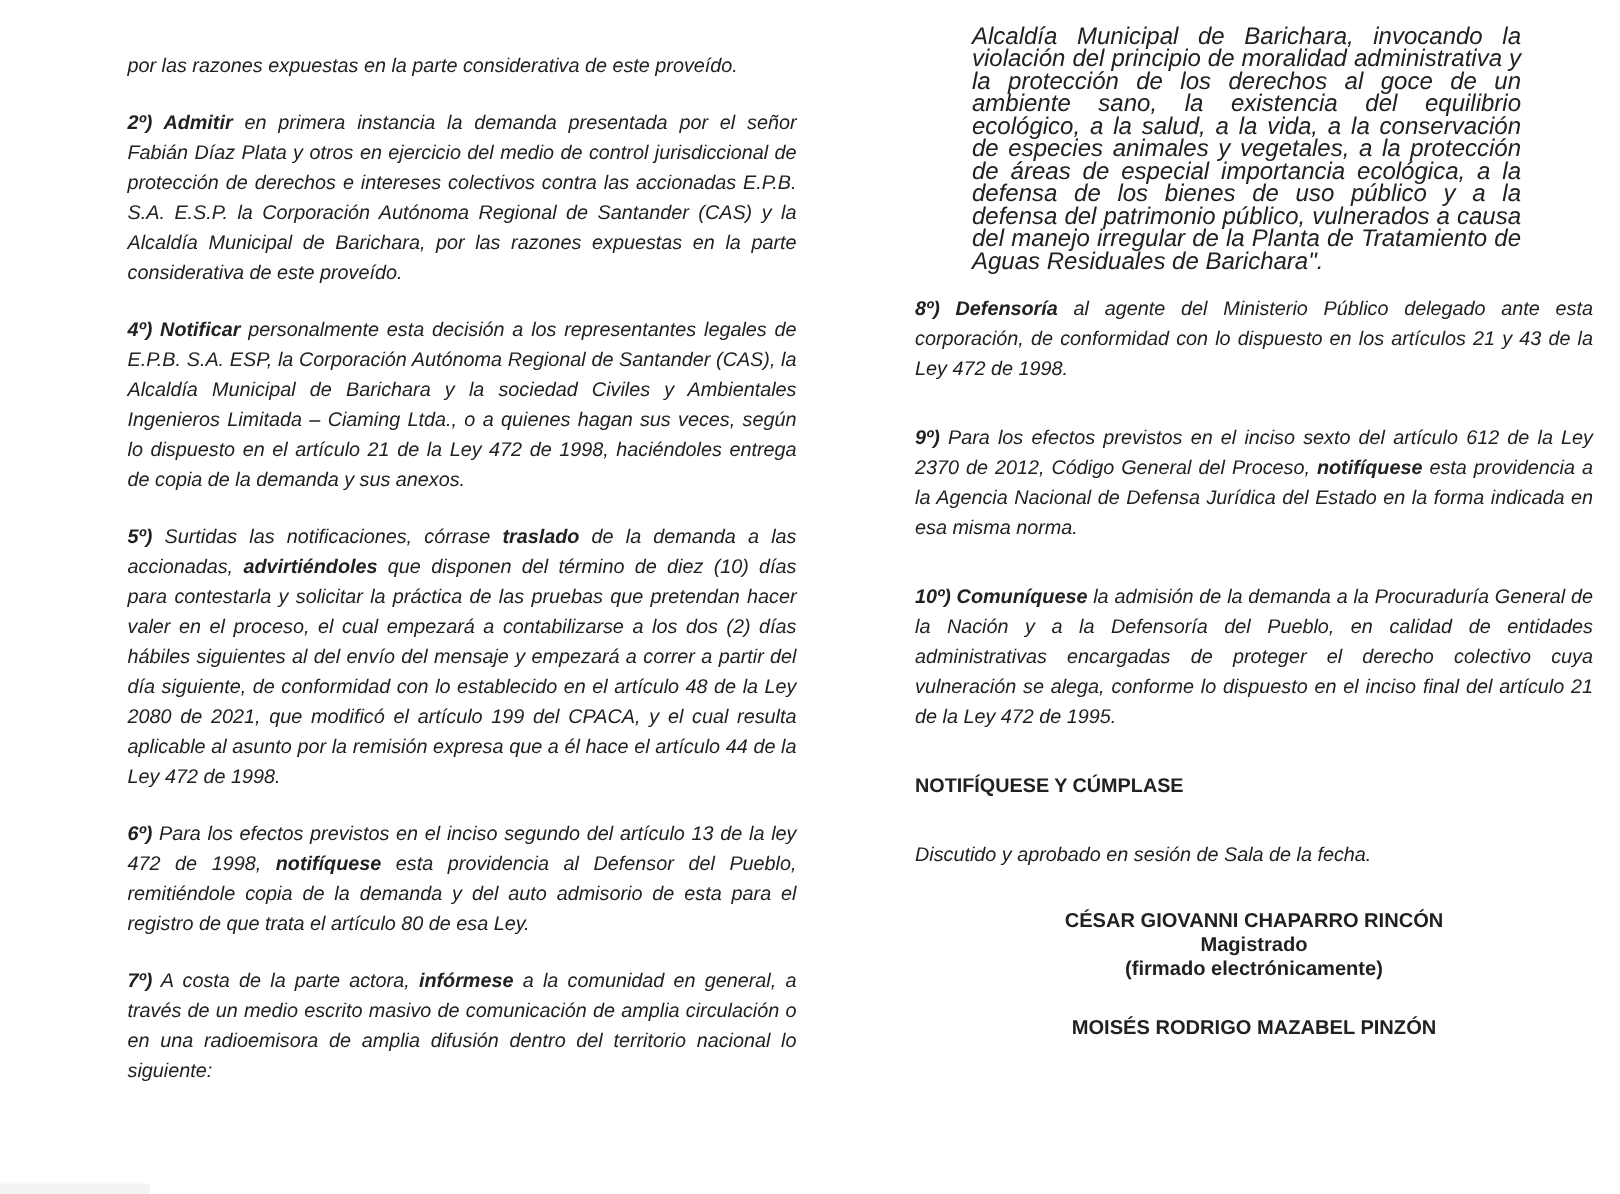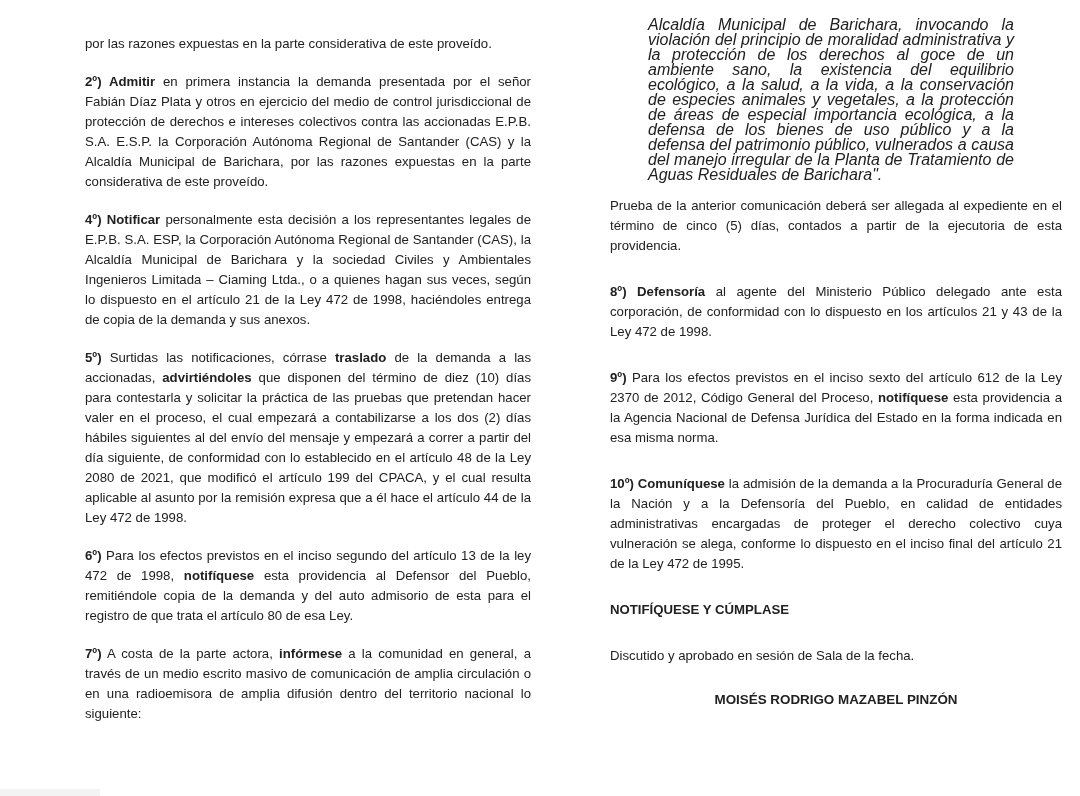--- a/index.html
+++ b/index.html
@@ -28,20 +28,21 @@
     left: 610px;
     top: 17px;
     width: 452px;
   }
   p.para {
     margin: 0 0 18px 0;
     font-size: 13.2px;
     line-height: 20px;
     text-align: justify;
     text-justify: inter-word;
+    font-style: italic;
   }
   .col-right p.para {
     margin-bottom: 26px;
   }
   p.quote {
     margin: 0 12px 14px 38px;
     width: 366px;
     font-size: 16px;
     line-height: 15px;
     font-style: italic;
@@ -82,24 +83,28 @@
   <div class="col col-left">
       <p class="para"><span>por las razones expuestas en la parte considerativa de este proveído.</span></p>
       <p class="para"><span class="b">2º) Admitir</span><span> en primera instancia la demanda presentada por el señor Fabián Díaz Plata y otros en ejercicio del medio de control jurisdiccional de protección de derechos e intereses colectivos contra las accionadas E.P.B. S.A. E.S.P. la Corporación Autónoma Regional de Santander (CAS) y la Alcaldía Municipal de Barichara, por las razones expuestas en la parte considerativa de este proveído.</span></p>
       <p class="para"><span class="b">4º) Notificar</span><span> personalmente esta decisión a los representantes legales de E.P.B. S.A. ESP, la Corporación Autónoma Regional de Santander (CAS), la Alcaldía Municipal de Barichara y la sociedad Civiles y Ambientales Ingenieros Limitada – Ciaming Ltda., o a quienes hagan sus veces, según lo dispuesto en el artículo 21 de la Ley 472 de 1998, haciéndoles entrega de copia de la demanda y sus anexos.</span></p>
       <p class="para"><span class="b">5º)</span><span> Surtidas las notificaciones, córrase </span><span class="b">traslado</span><span> de la demanda a las accionadas, </span><span class="b">advirtiéndoles</span><span> que disponen del término de diez (10) días para contestarla y solicitar la práctica de las pruebas que pretendan hacer valer en el proceso, el cual empezará a contabilizarse a los dos (2) días hábiles siguientes al del envío del mensaje y empezará a correr a partir del día siguiente, de conformidad con lo establecido en el artículo 48 de la Ley 2080 de 2021, que modificó el artículo 199 del CPACA, y el cual resulta aplicable al asunto por la remisión expresa que a él hace el artículo 44 de la Ley 472 de 1998.</span></p>
       <p class="para"><span class="b">6º)</span><span> Para los efectos previstos en el inciso segundo del artículo 13 de la ley 472 de 1998, </span><span class="b">notifíquese</span><span> esta providencia al Defensor del Pueblo, remitiéndole copia de la demanda y del auto admisorio de esta para el registro de que trata el artículo 80 de esa Ley.</span></p>
       <p class="para"><span class="b">7º)</span><span> A costa de la parte actora, </span><span class="b">infórmese</span><span> a la comunidad en general, a través de un medio escrito masivo de comunicación de amplia circulación o en una radioemisora de amplia difusión dentro del territorio nacional lo siguiente:</span></p>
     </div>
   <div class="col col-right">
       <p class="quote"><span>Alcaldía Municipal de Barichara, invocando la violación del principio de moralidad administrativa y la protección de los derechos al goce de un ambiente sano, la existencia del equilibrio ecológico, a la salud, a la vida, a la conservación de especies animales y vegetales, a la protección de áreas de especial importancia ecológica, a la defensa de los bienes de uso público y a la defensa del patrimonio público, vulnerados a causa del manejo irregular de la Planta de Tratamiento de Aguas Residuales de Barichara".</span></p>
-      <p class="para"><span>Prueba de la anterior comunicación deberá ser allegada al expediente en el término de cinco (5) días, contados a partir de la ejecutoria de esta providencia.</span></p>
       <p class="para"><span class="b">8º) Defensoría</span><span> al agente del Ministerio Público delegado ante esta corporación, de conformidad con lo dispuesto en los artículos 21 y 43 de la Ley 472 de 1998.</span></p>
       <p class="para"><span class="b">9º)</span><span> Para los efectos previstos en el inciso sexto del artículo 612 de la Ley 2370 de 2012, Código General del Proceso, </span><span class="b">notifíquese</span><span> esta providencia a la Agencia Nacional de Defensa Jurídica del Estado en la forma indicada en esa misma norma.</span></p>
       <p class="para"><span class="b">10º) Comuníquese</span><span> la admisión de la demanda a la Procuraduría General de la Nación y a la Defensoría del Pueblo, en calidad de entidades administrativas encargadas de proteger el derecho colectivo cuya vulneración se alega, conforme lo dispuesto en el inciso final del artículo 21 de la Ley 472 de 1995.</span></p>
       <p class="heading"><span class="b">NOTIFÍQUESE Y CÚMPLASE</span></p>
       <p class="para"><span>Discutido y aprobado en sesión de Sala de la fecha.</span></p>
+      <div class="sig">
+        <div>CÉSAR GIOVANNI CHAPARRO RINCÓN</div>
+        <div>Magistrado</div>
+        <div>(firmado electrónicamente)</div>
+      </div>
       <div class="sig">
         <div>MOISÉS RODRIGO MAZABEL PINZÓN</div>
       </div>
     </div>
   <div class="corner-shade"></div>
 </div>
 
 </body></html>

